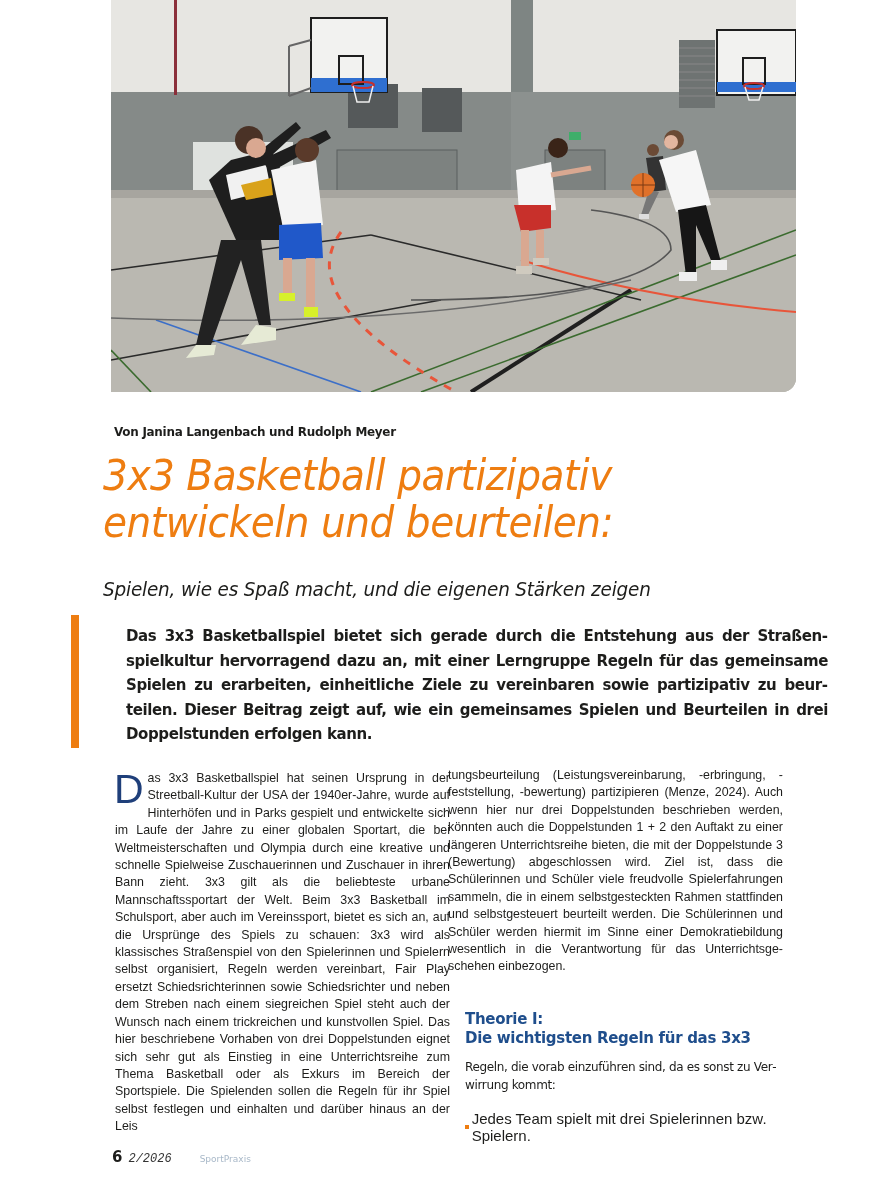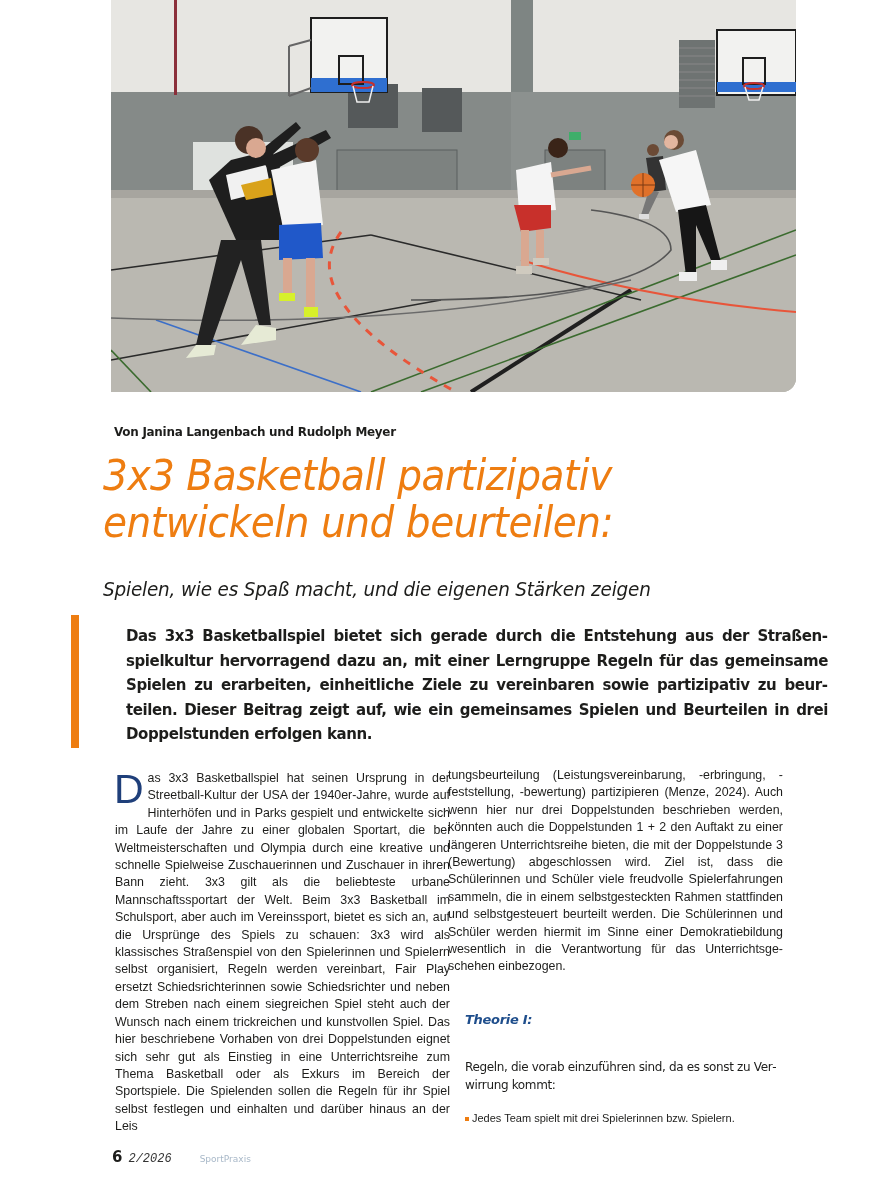--- a/index.html
+++ b/index.html
@@ -45,31 +45,31 @@
     color: #1d1d1b; text-align: justify; hyphens: manual;
   }
   .col.left { left: 115px; }
   .col.right { left: 448px; top: 767px; }
   .dropcap {
     float: left; font-family: "Liberation Sans", sans-serif; font-size: 41px; line-height: 33px;
     color: #1f3f7a; margin: 2px 4px 0 -1px; padding-top: 1px;
   }
   .section-head {
     position: absolute; left: 465px; top: 1010px; width: 340px;
-    font-family: "DejaVu Sans", sans-serif; font-style: italic; font-weight: bold;
-    font-size: 13px; line-height: 19px; color: #1f4e8c; letter-spacing: -0.3px;
+    font-family: "DejaVu Sans", sans-serif; font-weight: bold;
+    font-size: 15px; line-height: 19px; color: #1f4e8c; letter-spacing: -0.3px;
   }
   .rules-intro {
     position: absolute; left: 465px; top: 1058px; width: 335px;
     font-family: "DejaVu Sans", sans-serif; font-weight: normal;
     font-size: 12px; line-height: 18px; color: #1d1d1b; letter-spacing: -0.35px;
   }
   .bullet-list { position: absolute; left: 465px; top: 1110px; width: 335px; list-style: none; }
   .bullet-list li {
-    font-family: "Liberation Sans", sans-serif; font-size: 11px; line-height: 17px;
+    font-family: "Liberation Sans", sans-serif; font-size: 15px; line-height: 17px;
     color: #1d1d1b; display: flex; align-items: center;
   }
   .bullet-mark { width: 4px; height: 4px; background: #ee7d11; display: inline-block; margin-right: 3px; }
   .footer { position: absolute; left: 112px; top: 1148px; display: flex; align-items: baseline; gap: 6px; }
   .page-num { font-family: "DejaVu Sans", sans-serif; font-size: 15px; font-weight: bold; color: #1d1d1b; }
   .issue { font-family: Liberation Mono, monospace; font-size: 12px; color: #333; font-style: italic; }
   .journal { font-family: "DejaVu Sans", sans-serif; font-size: 9px; color: #a8b8c8; margin-left: 22px; }
 </style>
 </head>
 <body>
@@ -208,20 +208,21 @@
 
 <div class="col left">
   <span class="dropcap">D</span>
   <span>as 3x3 Basketballspiel hat seinen Ursprung in der Streetball-Kultur der USA der 1940er-Jahre, wurde auf Hinterhöfen und in Parks gespielt und entwickelte sich im Laufe der Jahre zu einer globalen Sportart, die bei Weltmeisterschaften und Olympia durch eine krea­tive und schnelle Spielweise Zuschauerinnen und Zu­schauer in ihren Bann zieht. 3x3 gilt als die beliebteste urbane Mannschaftssportart der Welt. Beim 3x3 Bas­ketball im Schulsport, aber auch im Vereinssport, bietet es sich an, auf die Ursprünge des Spiels zu schauen: 3x3 wird als klassisches Straßenspiel von den Spielerinnen und Spielern selbst organisiert, Regeln werden verein­bart, Fair Play ersetzt Schiedsrichterinnen sowie Schiedsrichter und neben dem Streben nach einem siegreichen Spiel steht auch der Wunsch nach einem trickreichen und kunstvollen Spiel. Das hier beschriebe­ne Vorhaben von drei Doppelstunden eignet sich sehr gut als Einstieg in eine Unterrichtsreihe zum Thema Basketball oder als Exkurs im Bereich der Sportspiele. Die Spielenden sollen die Regeln für ihr Spiel selbst fest­legen und einhalten und darüber hinaus an der Leis­</span>
 </div>
 
 <div class="col right">tungsbeurteilung (Leistungsvereinbarung, -erbringung, -feststellung, -bewertung) partizipieren (Menze, 2024). Auch wenn hier nur drei Doppelstunden beschrieben werden, könnten auch die Doppelstunden 1 + 2 den Auftakt zu einer längeren Unterrichtsreihe bieten, die mit der Doppelstunde 3 (Bewertung) abgeschlossen wird. Ziel ist, dass die Schülerinnen und Schüler viele freudvolle Spielerfahrungen sammeln, die in einem selbstgesteckten Rahmen stattfinden und selbstge­steuert beurteilt werden. Die Schülerinnen und Schüler werden hiermit im Sinne einer Demokratiebildung we­sentlich in die Verantwortung für das Unterrichtsge­schehen einbezogen.</div>
 
 <h2 class="section-head">
   <span>Theorie I:</span><br>
+  <span>Die wichtigsten Regeln für das 3x3</span>
 </h2>
 
 <p class="rules-intro">Regeln, die vorab einzuführen sind, da es sonst zu Ver­wirrung kommt:</p>
 
 <ul class="bullet-list">
   <li>
     <span class="bullet-mark"></span>
     <span>Jedes Team spielt mit drei Spielerinnen bzw. Spielern.</span>
   </li>
 </ul>

